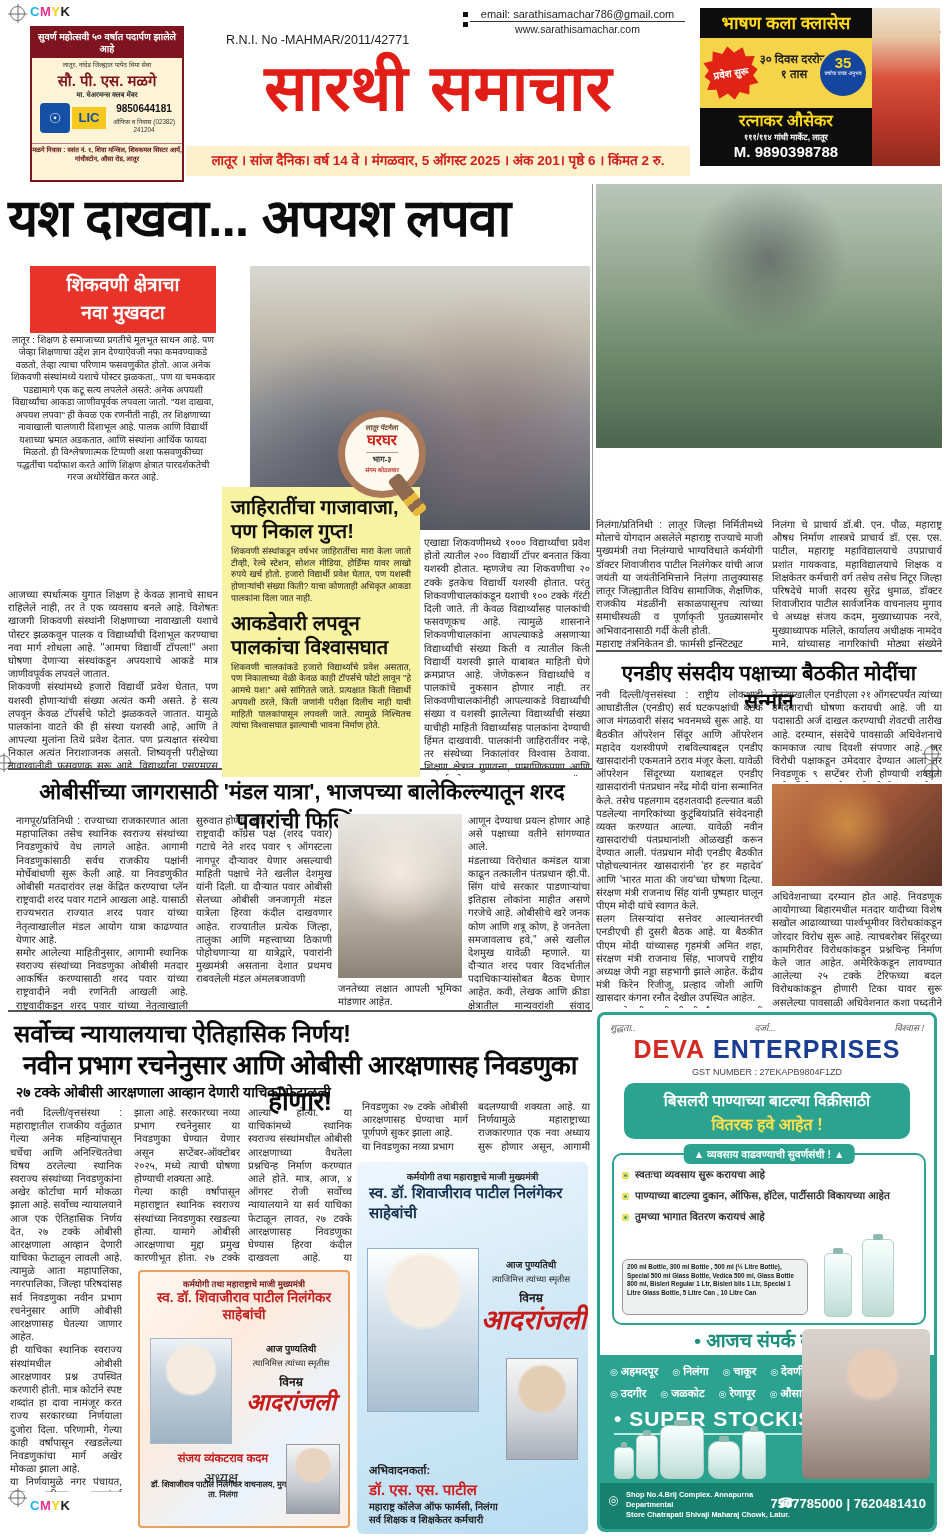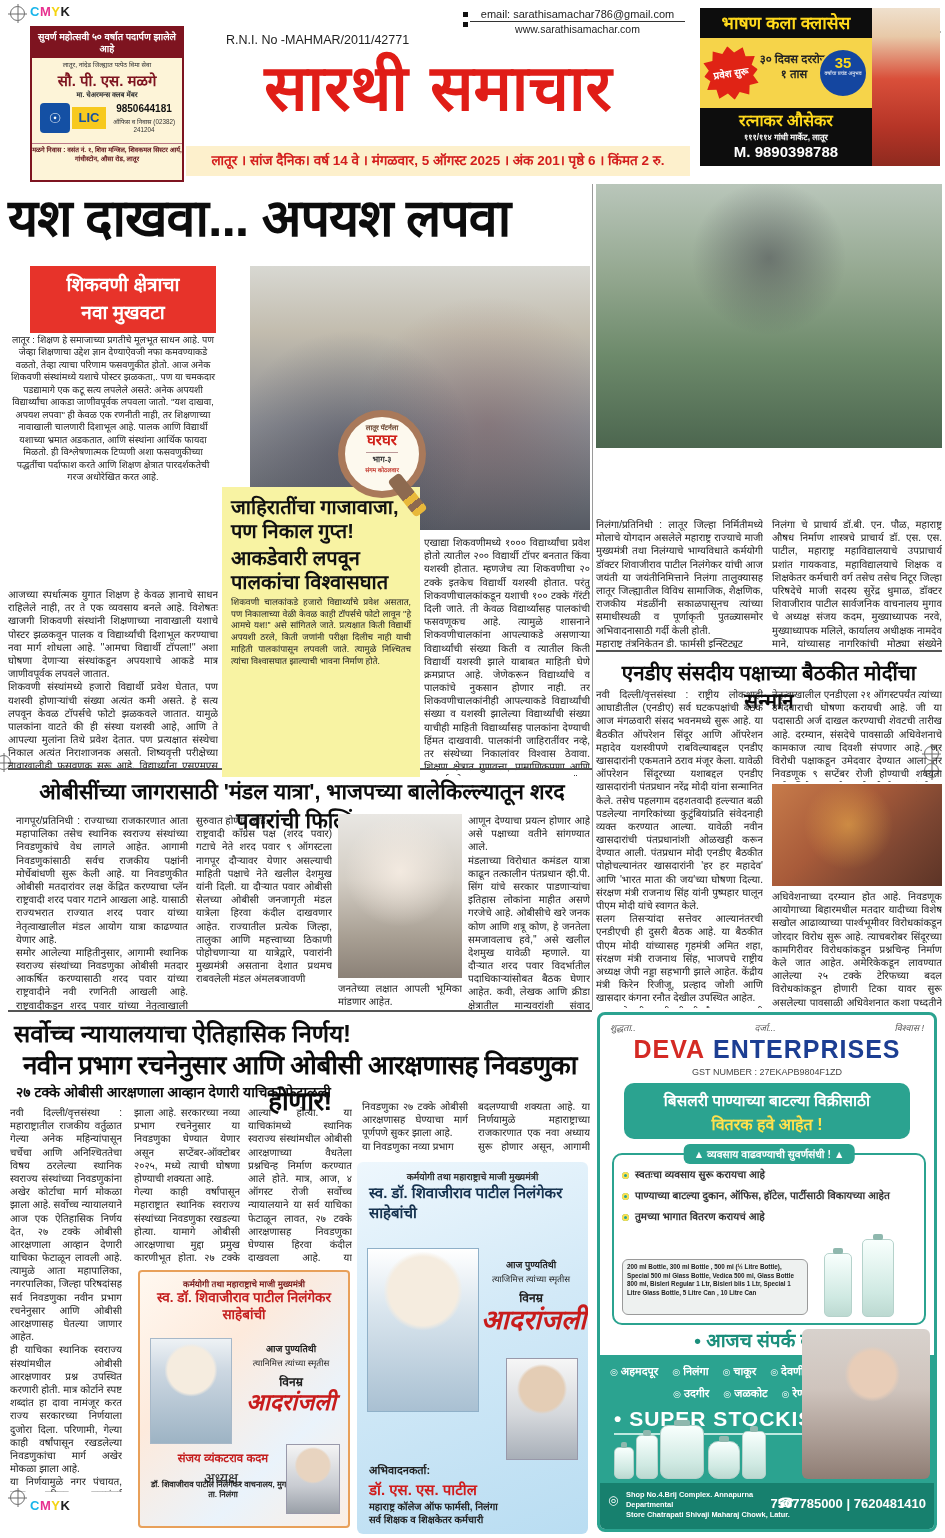--- a/index.html
+++ b/index.html
@@ -241,20 +241,21 @@
     <div class="l2">घरघर</div>
     <div class="l3">भाग-३</div>
     <div class="l4">संगम कोठलवार</div>
   </div>
   <div id="badgeHandle" class="abs"></div>
   <div id="leadCol1" class="abs cbody pre">लातूर : शिक्षण हे समाजाच्या प्रगतीचे मूलभूत साधन आहे. पण जेव्हा शिक्षणाचा उद्देश ज्ञान देण्याऐवजी नफा कमवण्याकडे वळतो, तेव्हा त्याचा परिणाम फसवणुकीत होतो. आज अनेक शिकवणी संस्थांमध्ये यशाचे पोस्टर झळकता,. पण या चमकदार पडद्यामागे एक कटू सत्य लपलेले असते: अनेक अपयशी विद्यार्थ्यांचा आकडा जाणीवपूर्वक लपवला जातो. ''यश दाखवा, अपयश लपवा'' ही केवळ एक रणनीती नाही, तर शिक्षणाच्या नावाखाली चालणारी दिशाभूल आहे. पालक आणि विद्यार्थी यशाच्या भ्रमात अडकतात, आणि संस्थांना आर्थिक फायदा मिळतो. ही विश्लेषणात्मक टिप्पणी अशा फसवणुकीच्या पद्धतींचा पर्दाफाश करते आणि शिक्षण क्षेत्रात पारदर्शकतेची गरज अधोरेखित करत आहे.</div>
   <div id="leadCol1b" class="abs body pre">आजच्या स्पर्धात्मक युगात शिक्षण हे केवळ ज्ञानाचे साधन राहिलेले नाही, तर ते एक व्यवसाय बनले आहे. विशेषतः खाजगी शिकवणी संस्थांनी शिक्षणाच्या नावाखाली यशाचे पोस्टर झळकवून पालक व विद्यार्थ्यांची दिशाभूल करण्याचा नवा मार्ग शोधला आहे. ''आमचा विद्यार्थी टॉपला!'' अशा घोषणा देणाऱ्या संस्थांकडून अपयशाचे आकडे मात्र जाणीवपूर्वक लपवले जातात.
 शिकवणी संस्थांमध्ये हजारो विद्यार्थी प्रवेश घेतात, पण यशस्वी होणाऱ्यांची संख्या अत्यंत कमी असते. हे सत्य लपवून केवळ टॉपर्सचे फोटो झळकवले जातात. यामुळे पालकांना वाटते की ही संस्था यशस्वी आहे, आणि ते आपल्या मुलांना तिथे प्रवेश देतात. पण प्रत्यक्षात संस्थेचा निकाल अत्यंत निराशाजनक असतो. शिष्यवृत्ती परीक्षेच्या नावाखालीही फसवणूक सुरू आहे. विद्यार्थ्यांना एसएमएस पाठवून ''तुम्हाला ५०% सवलत मिळाली आहे'' असे सांगितले जाते, पण ही सवलत गुणवत्तेवर आधारित नसते. हे केवळ प्रवेश वाढवण्यासाठीचे माध्यम असते. हे निकालावरणं सिध्द होऊ लागले आहे. या सर्व प्रकारांमुळे शिक्षण क्षेत्रात पारदर्शकतेचा अभाव निर्माण झाला आहे. संस्थांनी घेतलेल्या विद्यार्थ्यांची संख्या, परीक्षा दिलेल्यांचा आकडा, आणि यशस्वी होणाऱ्यांची टक्केवारी जाहीर करणे आवश्यक आहे. अन्यथा शिक्षण हे व्यवसाय बनून विद्यार्थ्यांचे भविष्य धोक्यात येईल.</div>
   <div id="yellowBox" class="abs">
     <div class="ybH">जाहिरातींचा गाजावाजा, पण निकाल गुप्त!</div>
+    <div class="ybP">शिकवणी संस्थांकडून वर्षभर जाहिरातींचा मारा केला जातो  टीव्ही, रेल्वे स्टेशन, सोशल मीडिया, होर्डिंग्स यावर लाखो रुपये खर्च होतो. हजारो विद्यार्थी प्रवेश घेतात, पण यशस्वी होणाऱ्यांची संख्या किती? याचा कोणताही अधिकृत आकडा पालकांना दिला जात नाही.</div>
     <div class="ybH">आकडेवारी लपवून पालकांचा विश्वासघात</div>
     <div class="ybP">शिकवणी चालकांकडे हजारो विद्यार्थ्यांचे प्रवेश असतात, पण निकालाच्या वेळी केवळ काही टॉपर्सचे फोटो लावून ''हे आमचे यश!'' असे सांगितले जाते. प्रत्यक्षात किती विद्यार्थी अपयशी ठरले, किती जणांनी परीक्षा दिलीच नाही  याची माहिती पालकांपासून लपवली जाते. त्यामुळे निश्चितच त्यांचा विश्वासघात झाल्याची भावना निर्माण होते.</div>
   </div>
   <div id="leadCol2" class="abs body pre">एखाद्या शिकवणीमध्ये १००० विद्यार्थ्यांचा प्रवेश होतो त्यातील २०० विद्यार्थी टॉपर बनतात किंवा यशस्वी होतात. म्हणजेच त्या शिकवणीचा २० टक्के इतकेच विद्यार्थी यशस्वी होतात. परंतु शिकवणीचालकांकडून यशाची १०० टक्के गॅरंटी दिली जाते. ती केवळ विद्यार्थ्यांसह पालकांची फसवणूकच आहे. त्यामुळे शासनाने शिकवणीचालकांना आपल्याकडे असणाऱ्या विद्यार्थ्यांची संख्या किती व त्यातील किती विद्यार्थी यशस्वी झाले याबाबत माहिती घेणे क्रमप्राप्त आहे. जेणेकरून विद्यार्थ्यांचे व पालकांचे नुकसान होणार नाही. तर शिकवणीचालकांनीही आपल्याकडे विद्यार्थ्यांची संख्या व यशस्वी झालेल्या विद्यार्थ्यांची संख्या याचीही माहिती विद्यार्थ्यांसह पालकांना देण्याची हिंमत दाखवावी. पालकांनी जाहिरातींवर नव्हे, तर संस्थेच्या निकालांवर विश्वास ठेवावा. शिक्षण क्षेत्रात गुणवत्ता, प्रामाणिकपणा आणि पारदर्शकतेचा आग्रह धरावा. अन्यथा ''यश दाखवा, अपयश लपवा'' हीच शिक्षणाची नवी व्याख्या बनून जाईल आणि ते आपल्या समाजासाठी अत्यंत घातक ठरेल.</div>
 
   <div class="abs vrule" style="left:592px;top:184px;height:826px;"></div>
   <div id="statuePhoto" class="abs"></div>
   <div id="tribC1" class="abs body pre">निलंगा/प्रतिनिधी : लातूर जिल्हा निर्मितीमध्ये मोलाचे योगदान असलेले महाराष्ट्र राज्याचे माजी मुख्यमंत्री तथा निलंग्याचे भाग्यविधाते कर्मयोगी डॉक्टर शिवाजीराव पाटील निलंगेकर यांची आज जयंती या जयंतीनिमित्ताने निलंगा तालुक्यासह लातूर जिल्ह्यातील विविध सामाजिक, शैक्षणिक, राजकीय मंडळींनी सकाळपासूनच त्यांच्या समाधीस्थळी व पूर्णाकृती पुतळ्यासमोर अभिवादनासाठी गर्दी केली होती.
 महाराष्ट्र तंत्रनिकेतन डी. फार्मसी इन्स्टिट्यूट</div>
   <div id="tribC2" class="abs body pre">निलंगा चे प्राचार्य डॉ.बी. एन. पौळ, महाराष्ट्र औषध निर्माण शास्त्रचे प्राचार्य डॉ. एस. एस. पाटील, महाराष्ट्र महाविद्यालयाचे उपप्राचार्य प्रशांत गायकवाड, महाविद्यालयाचे शिक्षक व शिक्षकेतर कर्मचारी वर्ग तसेच तसेच निटूर जिल्हा परिषदेचे माजी सदस्य सुरेंद्र धुमाळ, डॉक्टर शिवाजीराव पाटील सार्वजनिक वाचनालय मुगाव चे अध्यक्ष संजय कदम, मुख्याध्यापक नरवे, मुख्याध्यापक मलिले, कार्यालय अधीक्षक नामदेव माने, यांच्यासह नागरिकांची मोठ्या संख्येने उपस्थिती होती.</div>
@@ -352,21 +353,21 @@
     </div>
     <div id="devaContact">• आजच संपर्क करा •</div>
     <div id="devaTeal">
       <div class="pinRow" style="top:8px;">
         <span class="pin"><span class="pinG">◎</span><span>अहमदपूर</span></span>
         <span class="pin"><span class="pinG">◎</span><span>निलंगा</span></span>
         <span class="pin"><span class="pinG">◎</span><span>चाकूर</span></span>
         <span class="pin"><span class="pinG">◎</span><span>देवणी</span></span>
         <span class="pin"><span class="pinG">◎</span><span>शिरूर - अनंतपाळ</span></span>
       </div>
-      <div class="pinRow" style="top:30px;justify-content:center;">
+      <div class="pinRow" style="top:30px;">
         <span class="pin"><span class="pinG">◎</span><span>उदगीर</span></span>
         <span class="pin"><span class="pinG">◎</span><span>जळकोट</span></span>
         <span class="pin"><span class="pinG">◎</span><span>रेणापूर</span></span>
         <span class="pin"><span class="pinG">◎</span><span>औसा</span></span>
       </div>
       <div id="stockist">• SUPER STOCKIST</div>
       <div id="womanPhoto"></div>
       <div class="bot" style="left:14px;bottom:4px;width:18px;height:30px;"></div>
       <div class="bot" style="left:36px;bottom:4px;width:20px;height:42px;"></div>
       <div class="bot" style="left:60px;bottom:4px;width:42px;height:52px;border-radius:8px;"></div>

